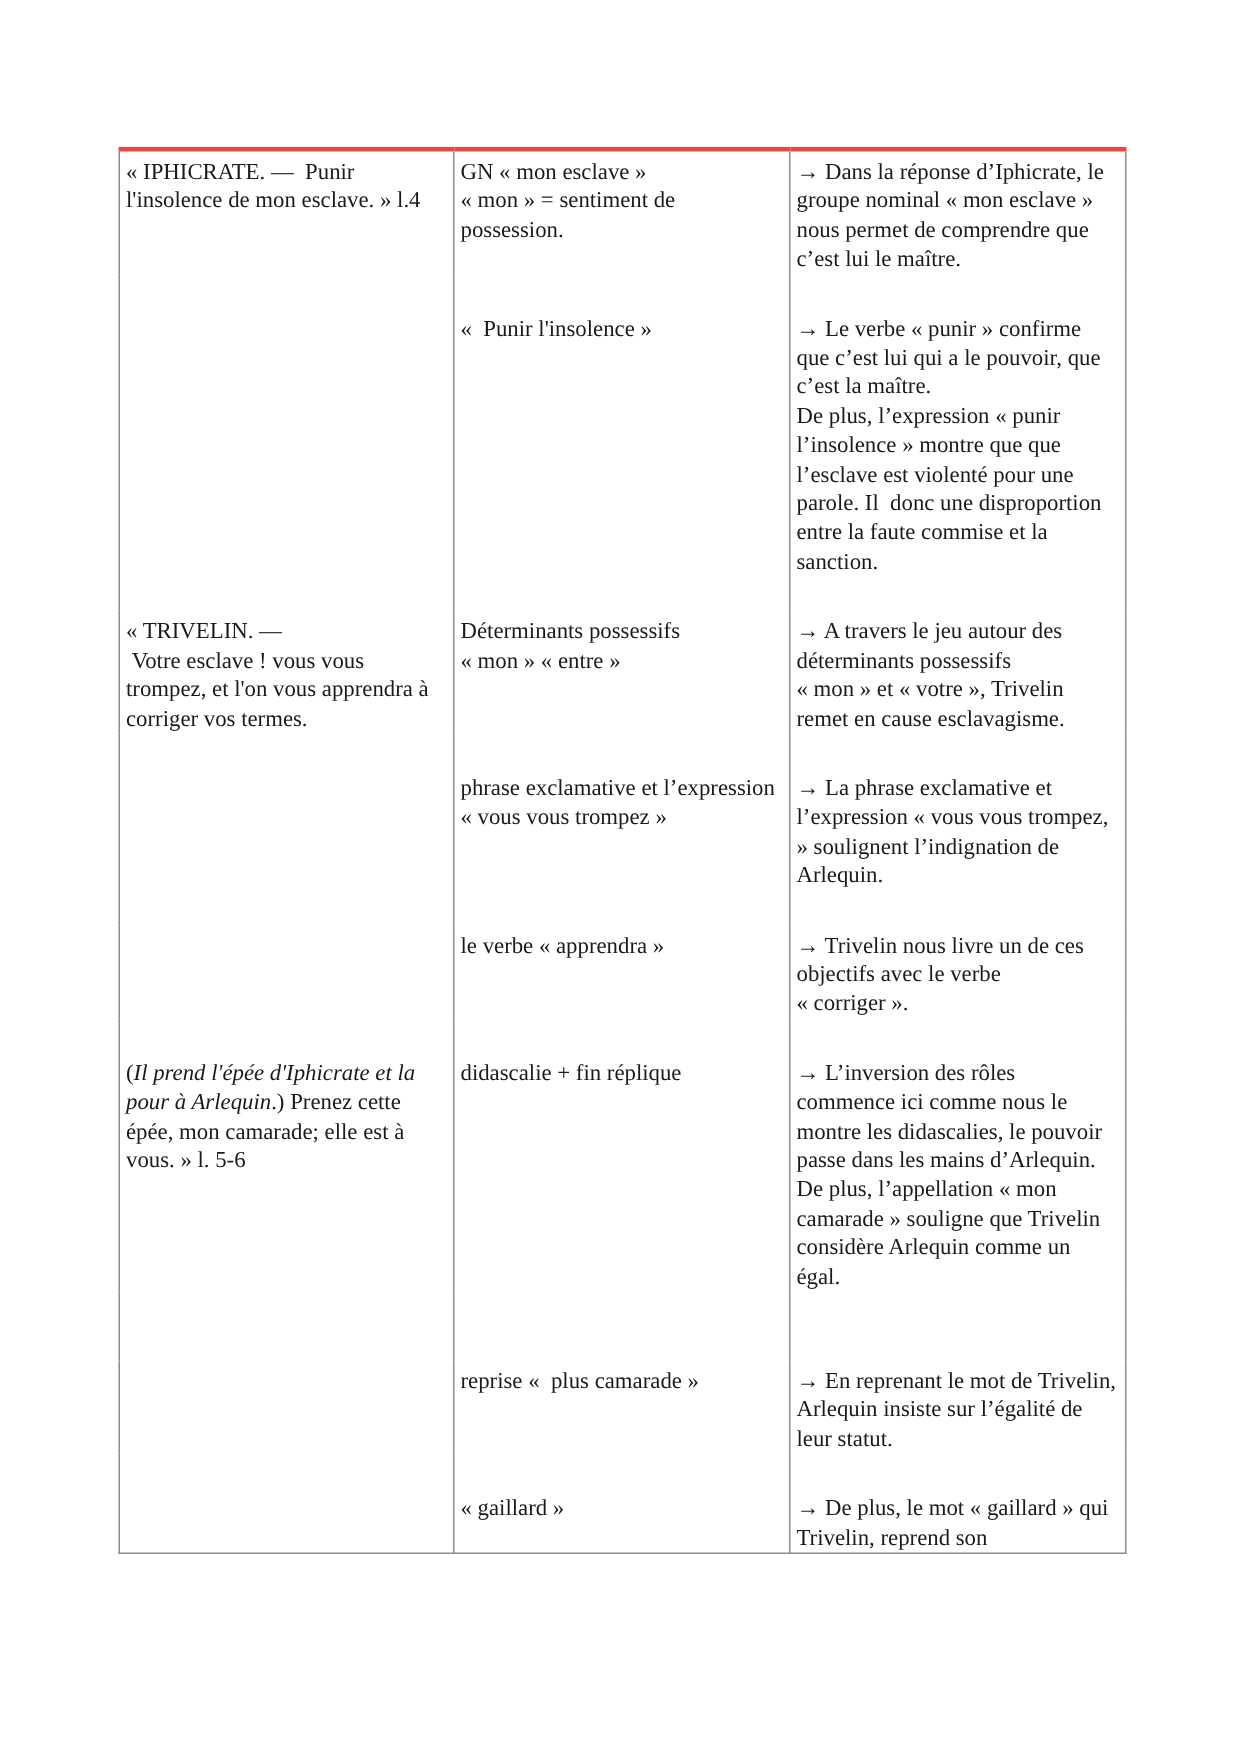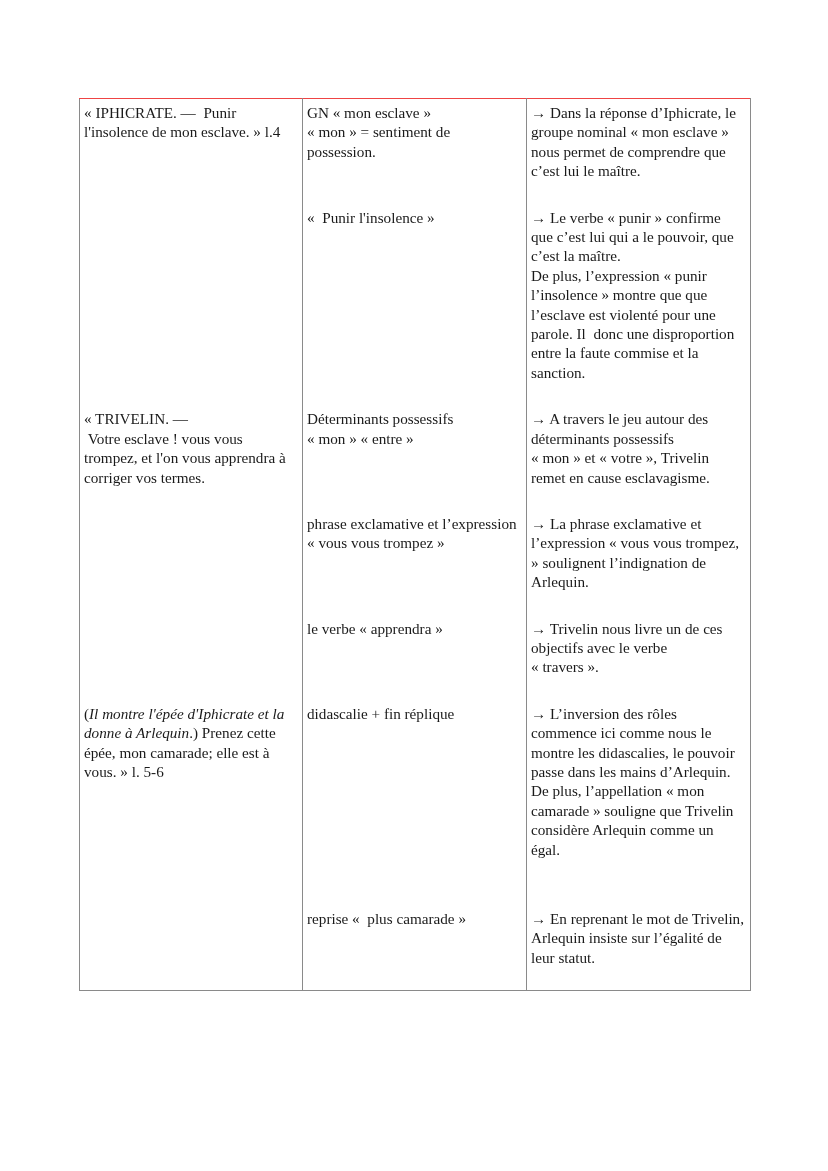--- a/index.html
+++ b/index.html
@@ -19,21 +19,21 @@
     table.analysis col.c1 { width: 223px; }
     table.analysis col.c2 { width: 224px; }
     table.analysis col.c3 { width: 224px; }
     table.analysis td {
       vertical-align: top;
       padding: 4px 4px 0 4px;
       border-left: 1px solid #8a8a8a;
       border-right: 1px solid #8a8a8a;
       white-space: pre-wrap;
     }
-    table.analysis tr:first-child td { border-top: 1px solid #ef4444; }
+    table.analysis tr:first-child td { border-top: 3px solid #ef4444; }
     table.analysis tr:last-child td { border-bottom: 1px solid #8a8a8a; }
     .spacer { height: 19px; }
     .it { font-style: italic; }
   </style>
 </head>
 <body>
 
 <div class="page">
   <table class="analysis">
     <colgroup>
@@ -84,29 +84,29 @@
       </tr>
       <tr class="spacer-row">
           <td class="spacer"></td>
           <td class="spacer"></td>
           <td class="spacer"></td>
         </tr>
       <tr>
         <td></td>
         <td>le verbe « apprendra »</td>
         <td>→ Trivelin nous livre un de ces objectifs avec le verbe
-« travers ».</td>
+« corriger ».</td>
       </tr>
       <tr class="spacer-row">
           <td class="spacer"></td>
           <td class="spacer"></td>
           <td class="spacer"></td>
         </tr>
       <tr>
-        <td><span>(</span><span class="it">Il montre l'épée d'Iphicrate et la donne à Arlequin</span><span>.) Prenez cette épée, mon camarade; elle est à vous. » l. 5-6</span></td>
+        <td><span>(</span><span class="it">Il prend l'épée d'Iphicrate et la pour à Arlequin</span><span>.) Prenez cette épée, mon camarade; elle est à vous. » l. 5-6</span></td>
         <td>didascalie + fin réplique</td>
         <td>→ L’inversion des rôles commence ici comme nous le montre les didascalies, le pouvoir passe dans les mains d’Arlequin.
 De plus, l’appellation « mon camarade » souligne que Trivelin considère Arlequin comme un égal.</td>
       </tr>
       <tr class="spacer-row">
           <td class="spacer"></td>
           <td class="spacer"></td>
           <td class="spacer"></td>
         </tr>
       <tr class="spacer-row">
@@ -117,15 +117,20 @@
       <tr>
         <td></td>
         <td>reprise «  plus camarade »</td>
         <td>→ En reprenant le mot de Trivelin, Arlequin insiste sur l’égalité de leur statut.</td>
       </tr>
       <tr class="spacer-row">
           <td class="spacer"></td>
           <td class="spacer"></td>
           <td class="spacer"></td>
         </tr>
+      <tr>
+        <td></td>
+        <td>« gaillard »</td>
+        <td>→ De plus, le mot « gaillard » qui Trivelin, reprend son</td>
+      </tr>
     </tbody>
   </table>
 </div>
 
 </body></html>

